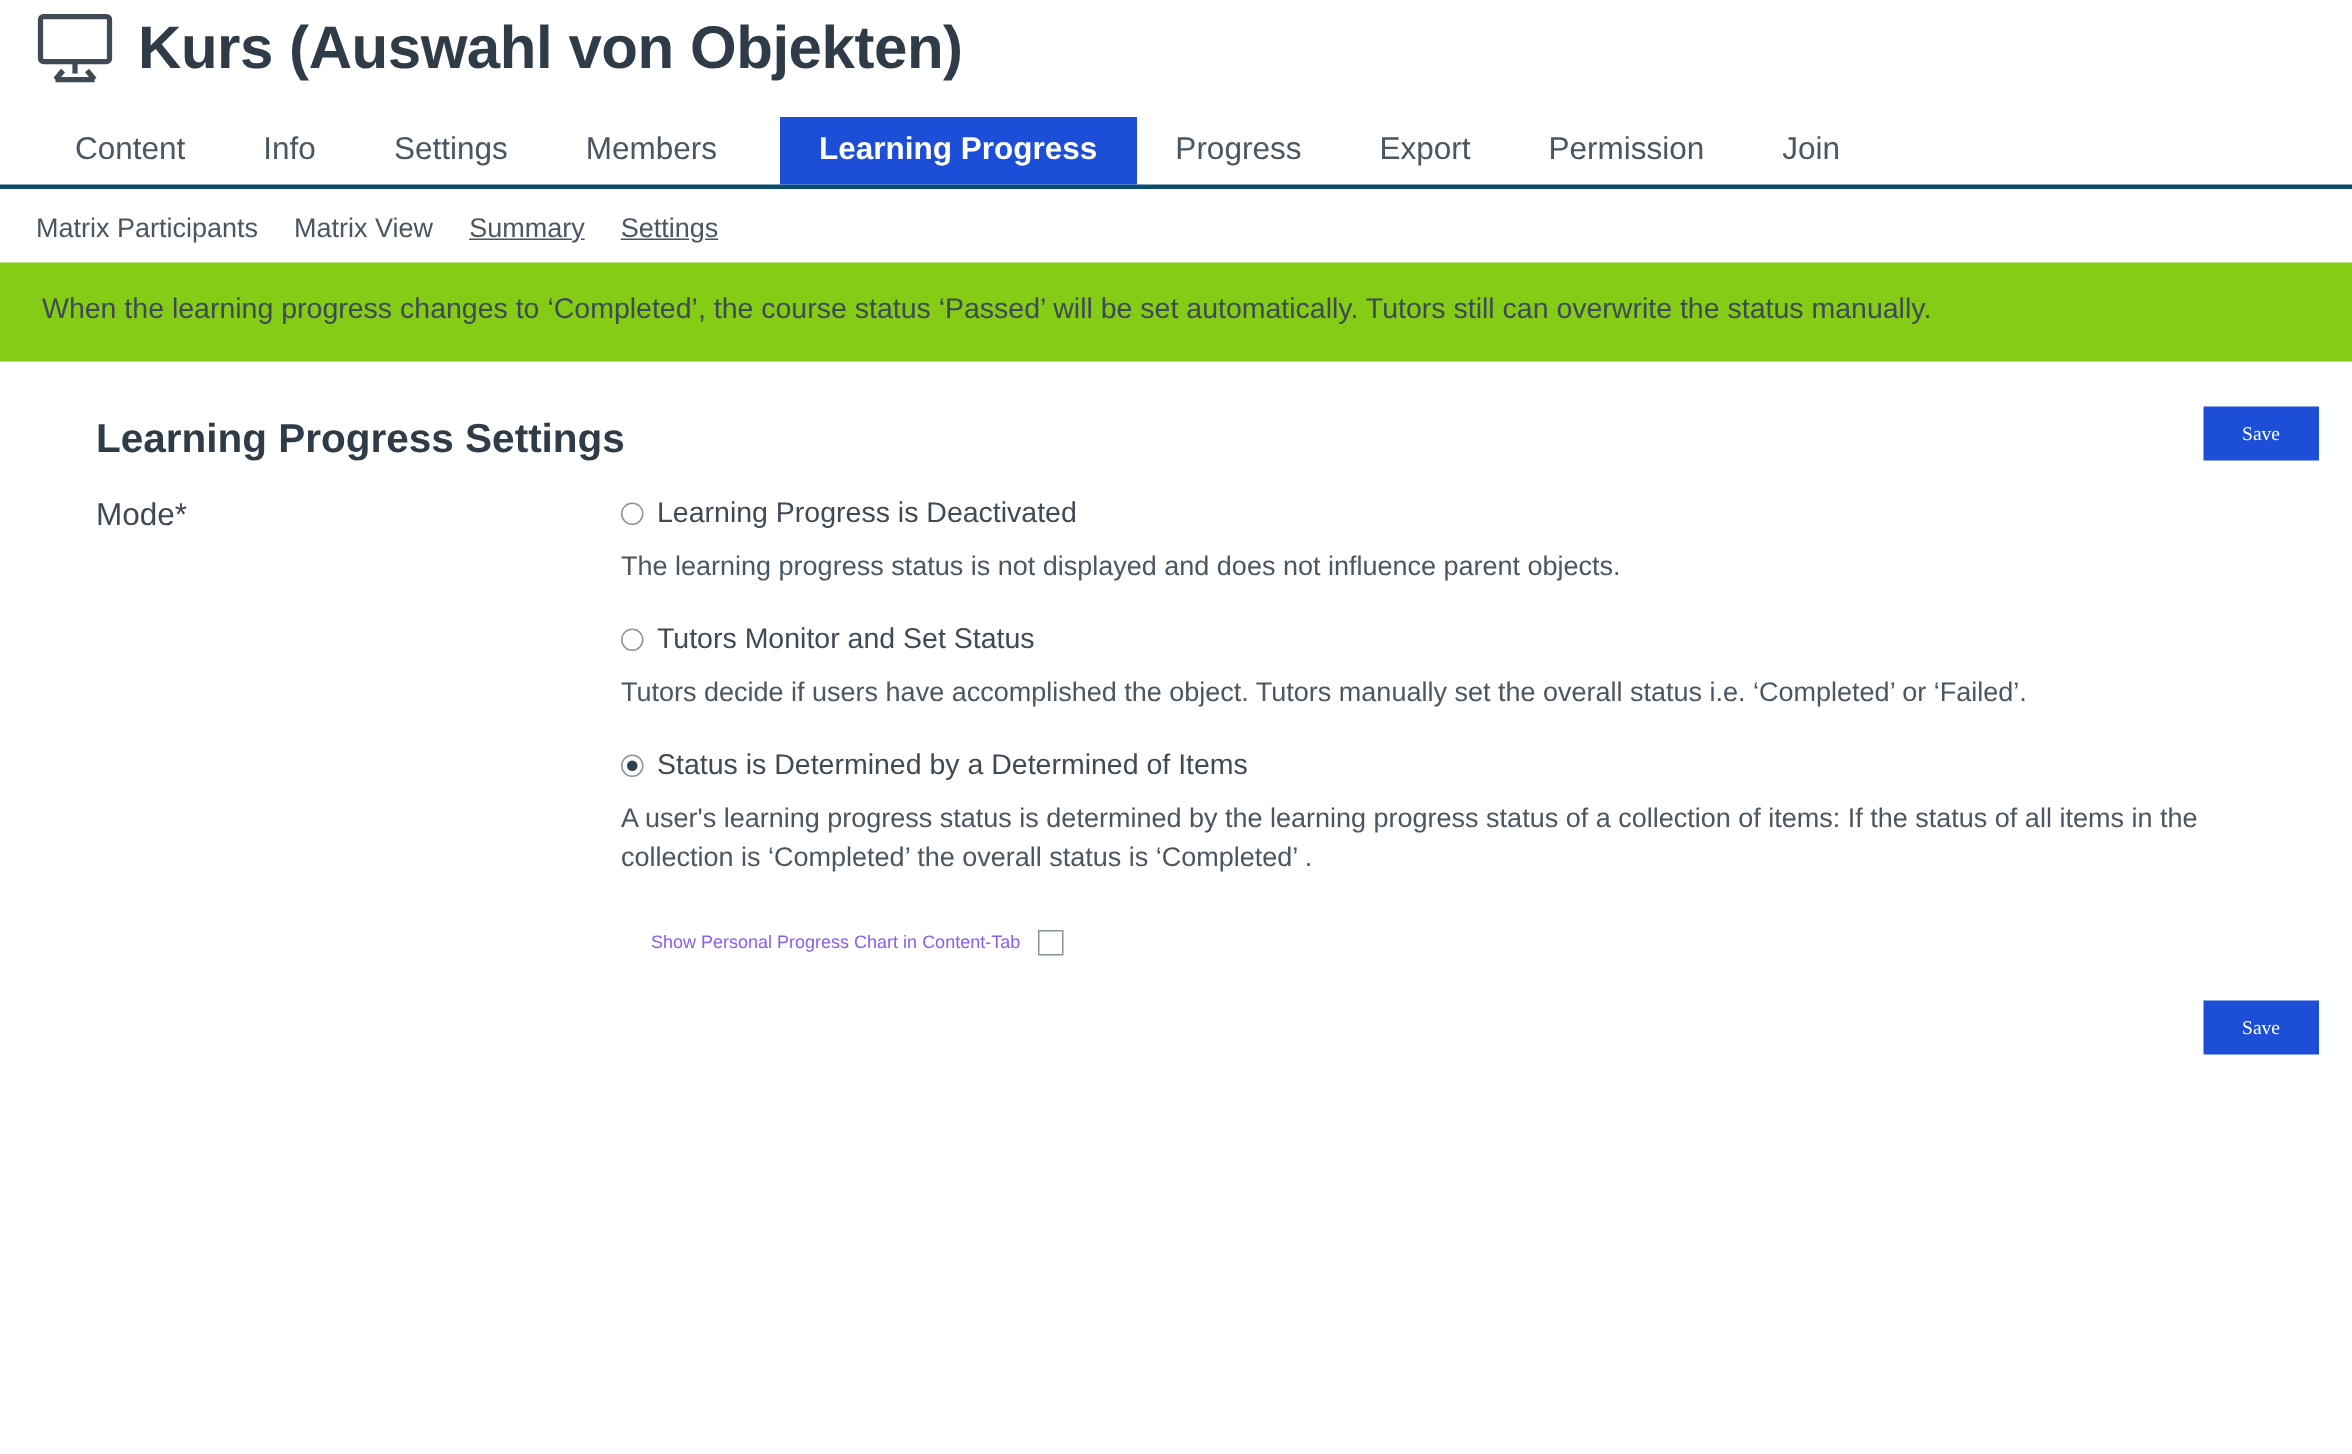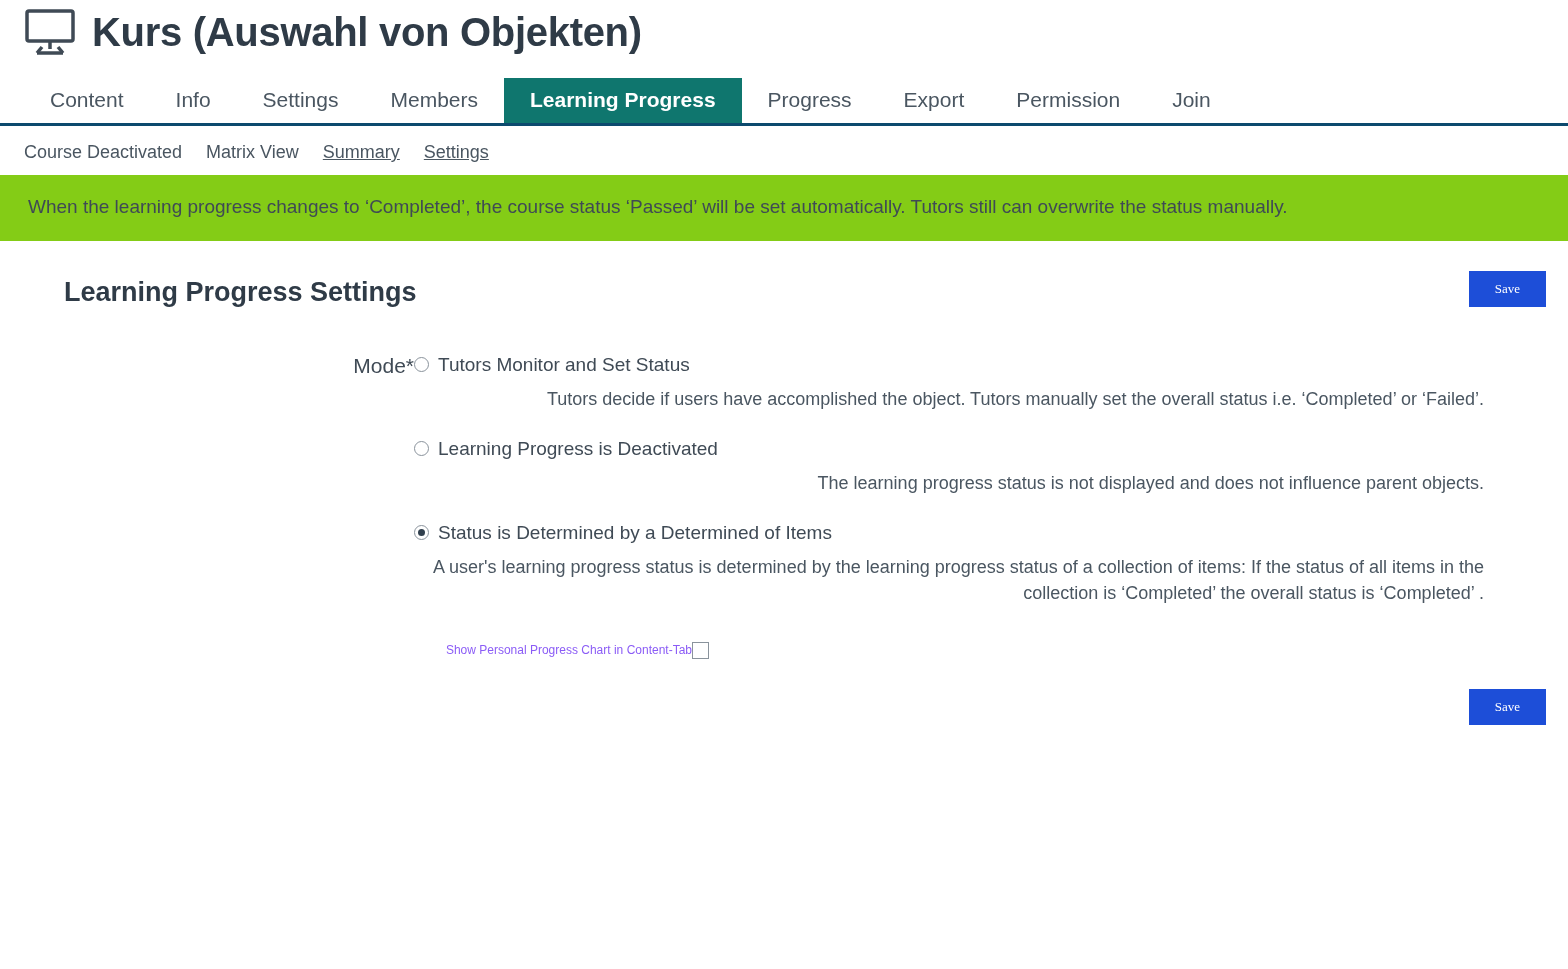--- a/index.html
+++ b/index.html
@@ -47,23 +47,24 @@
     margin-top: 8px;
   }
   .tab {
     font-size: 21px;
     color: #4a5661;
     padding: 10px 26px 11px 26px;
     cursor: pointer;
     white-space: nowrap;
   }
   .tab.active {
-    background: #0f766e;
+    background: #1d4ed8;
     color: #ffffff;
     font-weight: bold;
+    margin-left: 16px;
   }
 
   
   .subtabbar {
     display: flex;
     align-items: center;
     padding: 16px 0 12px 24px;
     gap: 24px;
   }
   .subtab {
@@ -107,22 +108,21 @@
     color: #ffffff;
     border: none;
     font-size: 13px;
     font-family: Liberation Serif, serif;
     padding: 10px 26px;
     cursor: pointer;
   }
 
   .form-row {
     display: flex;
-    margin-top: 46px;
-    text-align: right;
+    margin-top: 24px;
   }
   .form-label {
     width: 392px;
     flex: 0 0 392px;
     font-size: 21px;
     color: #3f4a55;
     padding-left: 42px;
     box-sizing: border-box;
   }
   .form-field {
@@ -221,58 +221,58 @@
   <div class="tab">Settings</div>
   <div class="tab">Members</div>
   <div class="tab active">Learning Progress</div>
   <div class="tab">Progress</div>
   <div class="tab">Export</div>
   <div class="tab">Permission</div>
   <div class="tab">Join</div>
 </div>
 
 <div class="subtabbar">
-  <div class="subtab">Course Deactivated</div>
+  <div class="subtab">Matrix Participants</div>
   <div class="subtab">Matrix View</div>
   <div class="subtab underlined">Summary</div>
   <div class="subtab underlined">Settings</div>
 </div>
 
 <div class="infobox">When the learning progress changes to ‘Completed’, the course status ‘Passed’ will be set automatically. Tutors still can overwrite the status manually.</div>
 
 <div class="content">
 
   <div class="section-head">
     <div class="section-title">Learning Progress Settings</div>
     <button class="btn-save">Save</button>
   </div>
 
   <div class="form-row">
     <div class="form-label">Mode*</div>
 
     <div class="form-field">
+
+      <div class="option">
+        <div class="option-head">
+          <span class="radio"></span>
+          <span class="option-label">Learning Progress is Deactivated</span>
+        </div>
+        <div class="option-desc">The learning progress status is not displayed and does not influence parent objects.</div>
+      </div>
 
       <div class="option">
         <div class="option-head">
           <span class="radio"></span>
           <span class="option-label">Tutors Monitor and Set Status</span>
         </div>
         <div class="option-desc">Tutors decide if users have accomplished the object. Tutors manually set the overall status i.e. ‘Completed’ or ‘Failed’.</div>
       </div>
 
       <div class="option">
         <div class="option-head">
-          <span class="radio"></span>
-          <span class="option-label">Learning Progress is Deactivated</span>
-        </div>
-        <div class="option-desc">The learning progress status is not displayed and does not influence parent objects.</div>
-      </div>
-
-      <div class="option">
-        <div class="option-head">
           <span class="radio checked"></span>
           <span class="option-label">Status is Determined by a Determined of Items</span>
         </div>
         <div class="option-desc">A user's learning progress status is determined by the learning progress status of a collection of items: If the status of all items in the collection is ‘Completed’ the overall status is ‘Completed’ .</div>
       </div>
 
       <div class="checkbox-row">
         <div class="checkbox-label">Show Personal Progress Chart in Content-Tab</div>
         <div class="checkbox"></div>
       </div>

